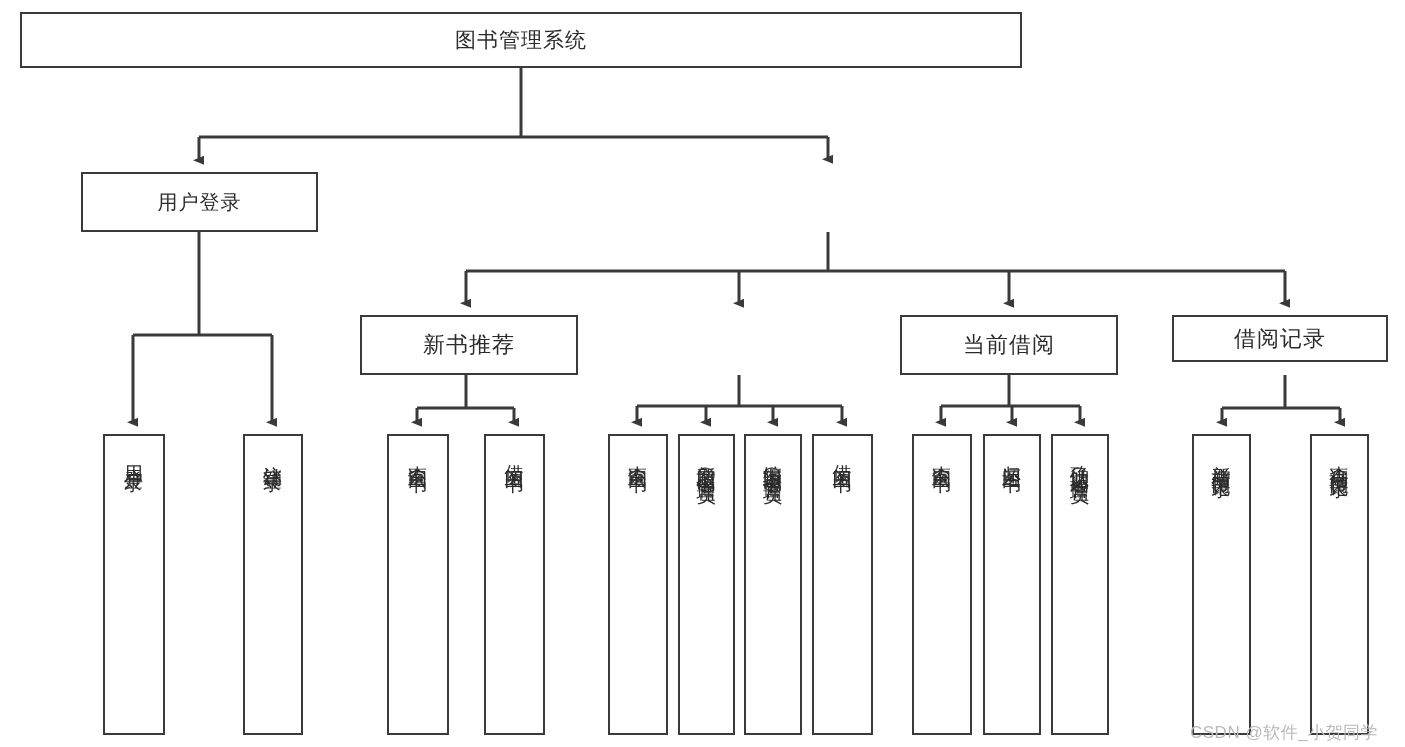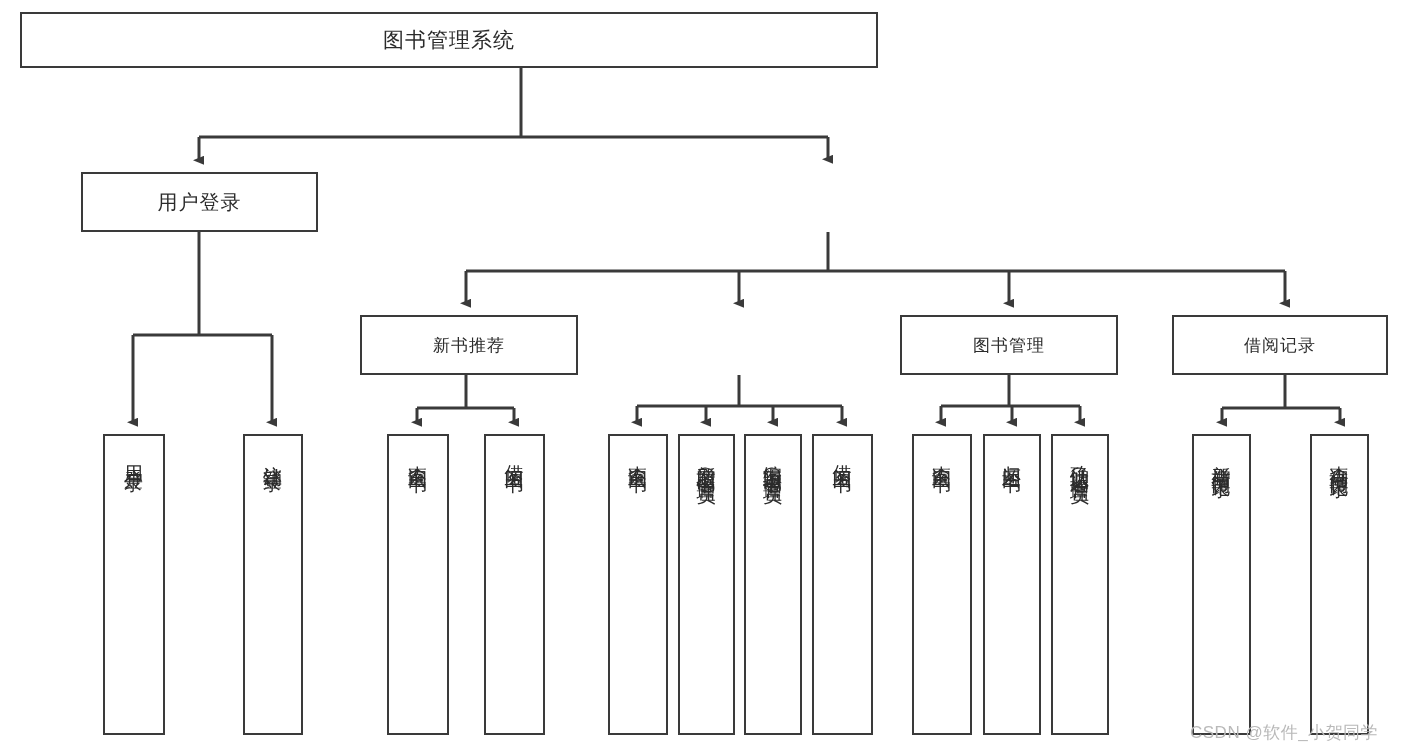--- a/index.html
+++ b/index.html
@@ -32,21 +32,21 @@
     background: #ffffff;
     border: 2px solid #3a3a3a;
     display: flex;
     align-items: center;
     justify-content: center;
     color: #2b2b2b;
     overflow: hidden;
   }
   .node.level0 { font-size: 21px; }
   .node.level1 { font-size: 20px; }
-  .node.level2 { font-size: 17px; }
+  .node.level2 { font-size: 22px; }
   .node.leaf {
     font-size: 19px;
     align-items: flex-start;
     padding-top: 14px;
   }
   .node.leaf .vtext {
     writing-mode: vertical-rl;
     text-orientation: upright;
     letter-spacing: 3px;
     line-height: 1;
@@ -119,35 +119,35 @@
       <path d="M1012,406 L1012,422" marker-end="url(#arrow)"></path>
       <path d="M1080,406 L1080,422" marker-end="url(#arrow)"></path>
 
       <path d="M1285,375 L1285,408"></path>
       <path d="M1222,408 L1340,408"></path>
       <path d="M1222,408 L1222,422" marker-end="url(#arrow)"></path>
       <path d="M1340,408 L1340,422" marker-end="url(#arrow)"></path>
     </g>
   </svg>
 
-  <div class="node level0" style="left:20px; top:12px; width:858px; height:56px;">
+  <div class="node level0" style="left:20px; top:12px; width:1002px; height:56px;">
     <span class="htext">图书管理系统</span>
   </div>
 
   <div class="node level1" style="left:81px; top:172px; width:237px; height:60px;">
     <span class="htext">用户登录</span>
   </div>
 
   <div class="node level2" style="left:360px; top:315px; width:218px; height:60px;">
     <span class="htext">新书推荐</span>
   </div>
   <div class="node level2" style="left:900px; top:315px; width:218px; height:60px;">
-    <span class="htext">图书管理</span>
+    <span class="htext">当前借阅</span>
   </div>
-  <div class="node level2" style="left:1172px; top:315px; width:216px; height:60px;">
+  <div class="node level2" style="left:1172px; top:315px; width:216px; height:47px;">
     <span class="htext">借阅记录</span>
   </div>
 
   <div id="leaf-layer">
       <div class="node leaf" style="left: 103px; top: 434px; width: 62px; height: 301px;">
         <span class="vtext">用户登录</span>
       </div>
       <div class="node leaf" style="left: 243px; top: 434px; width: 60px; height: 301px;">
         <span class="vtext">注销登录</span>
       </div>

